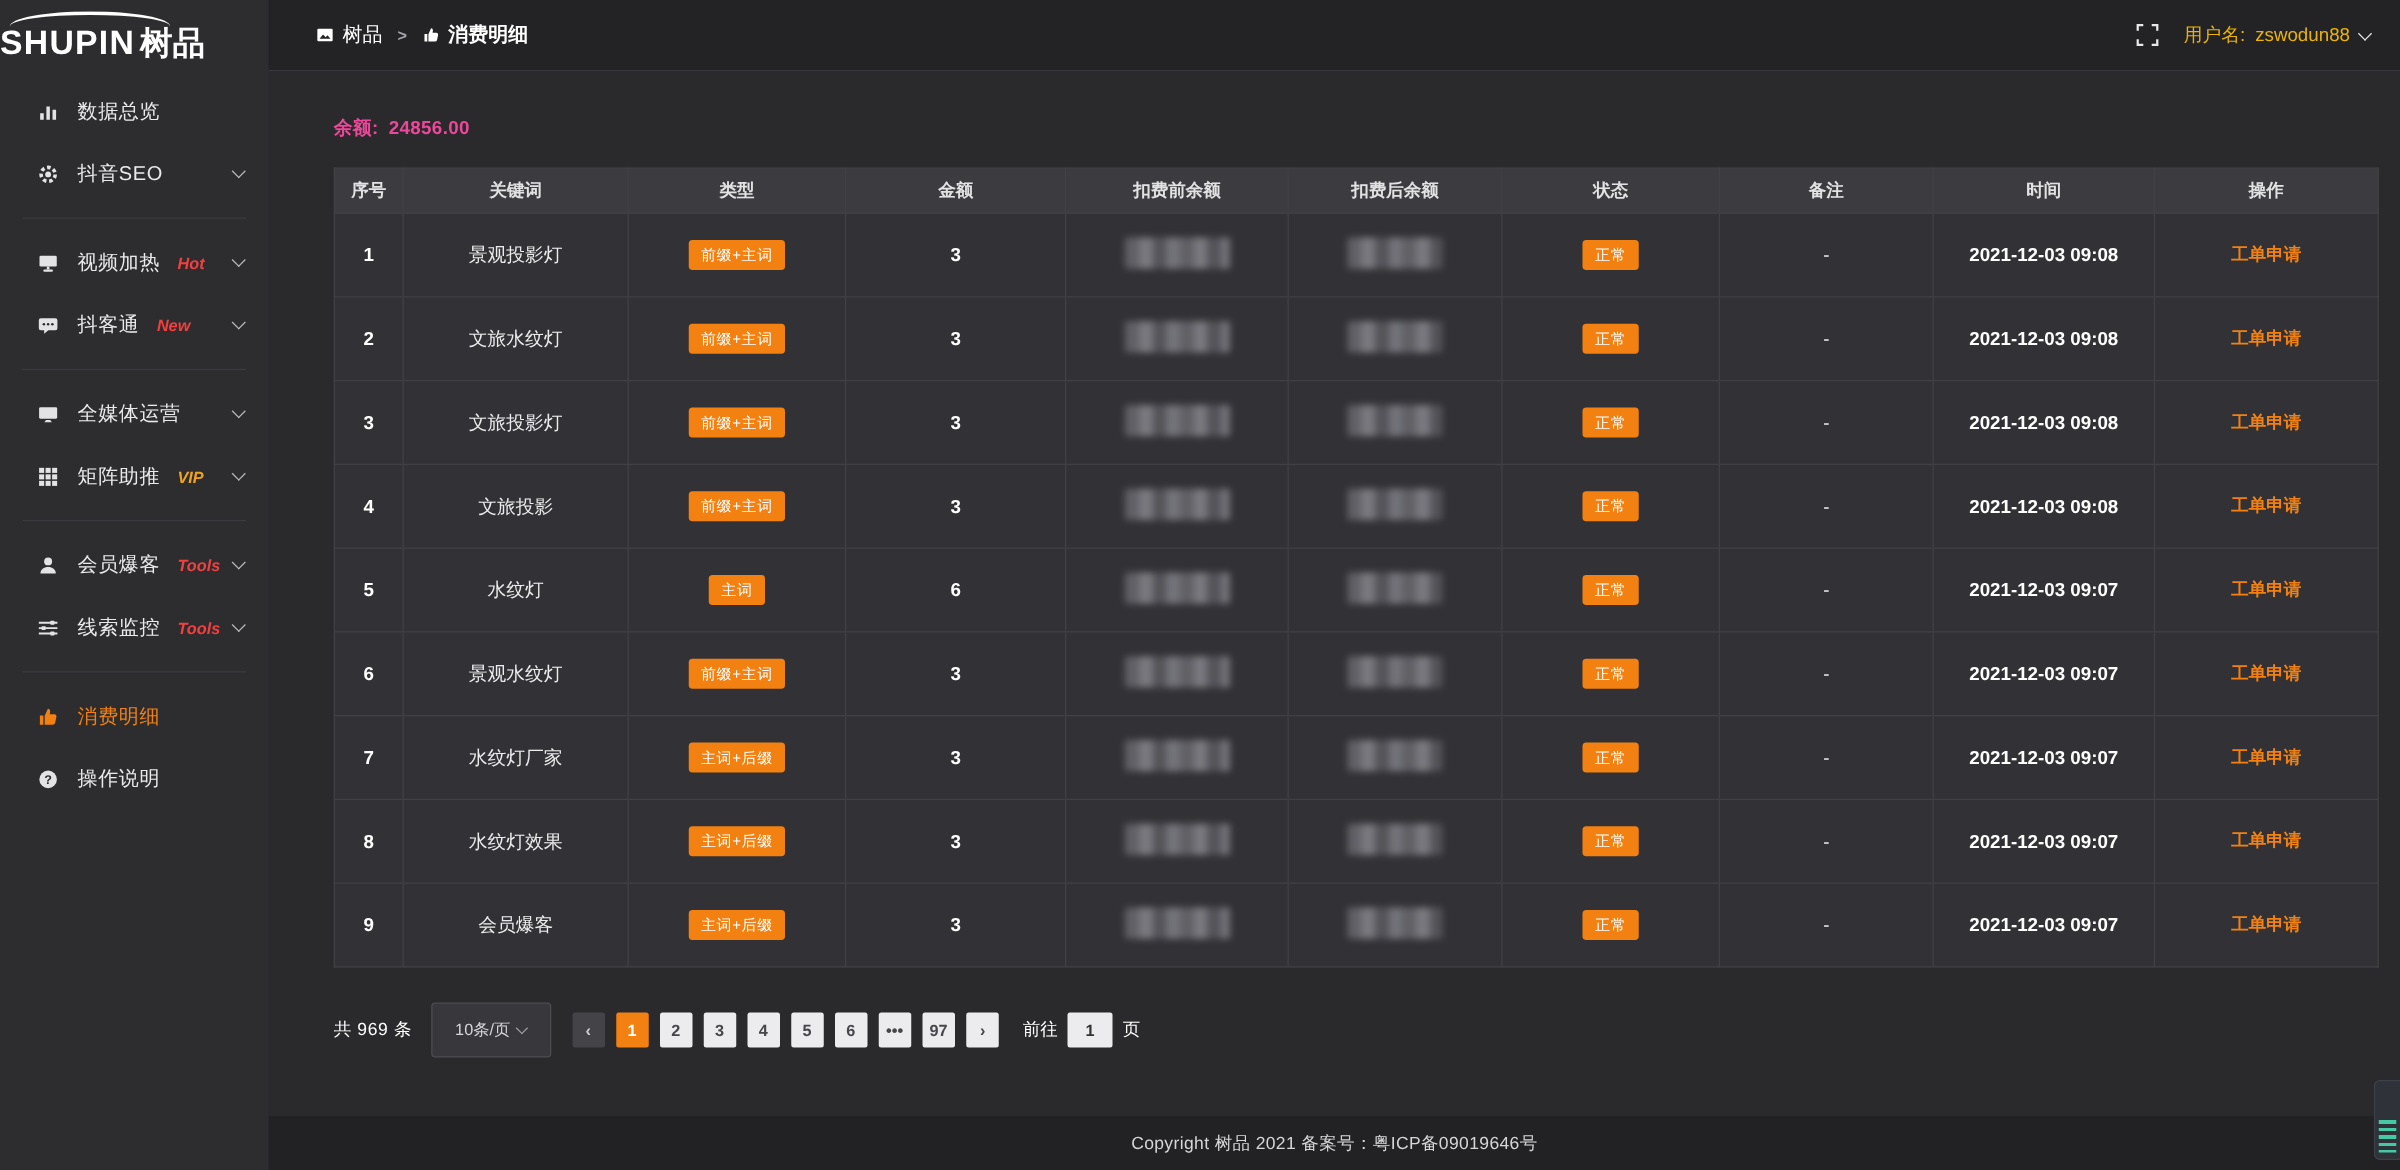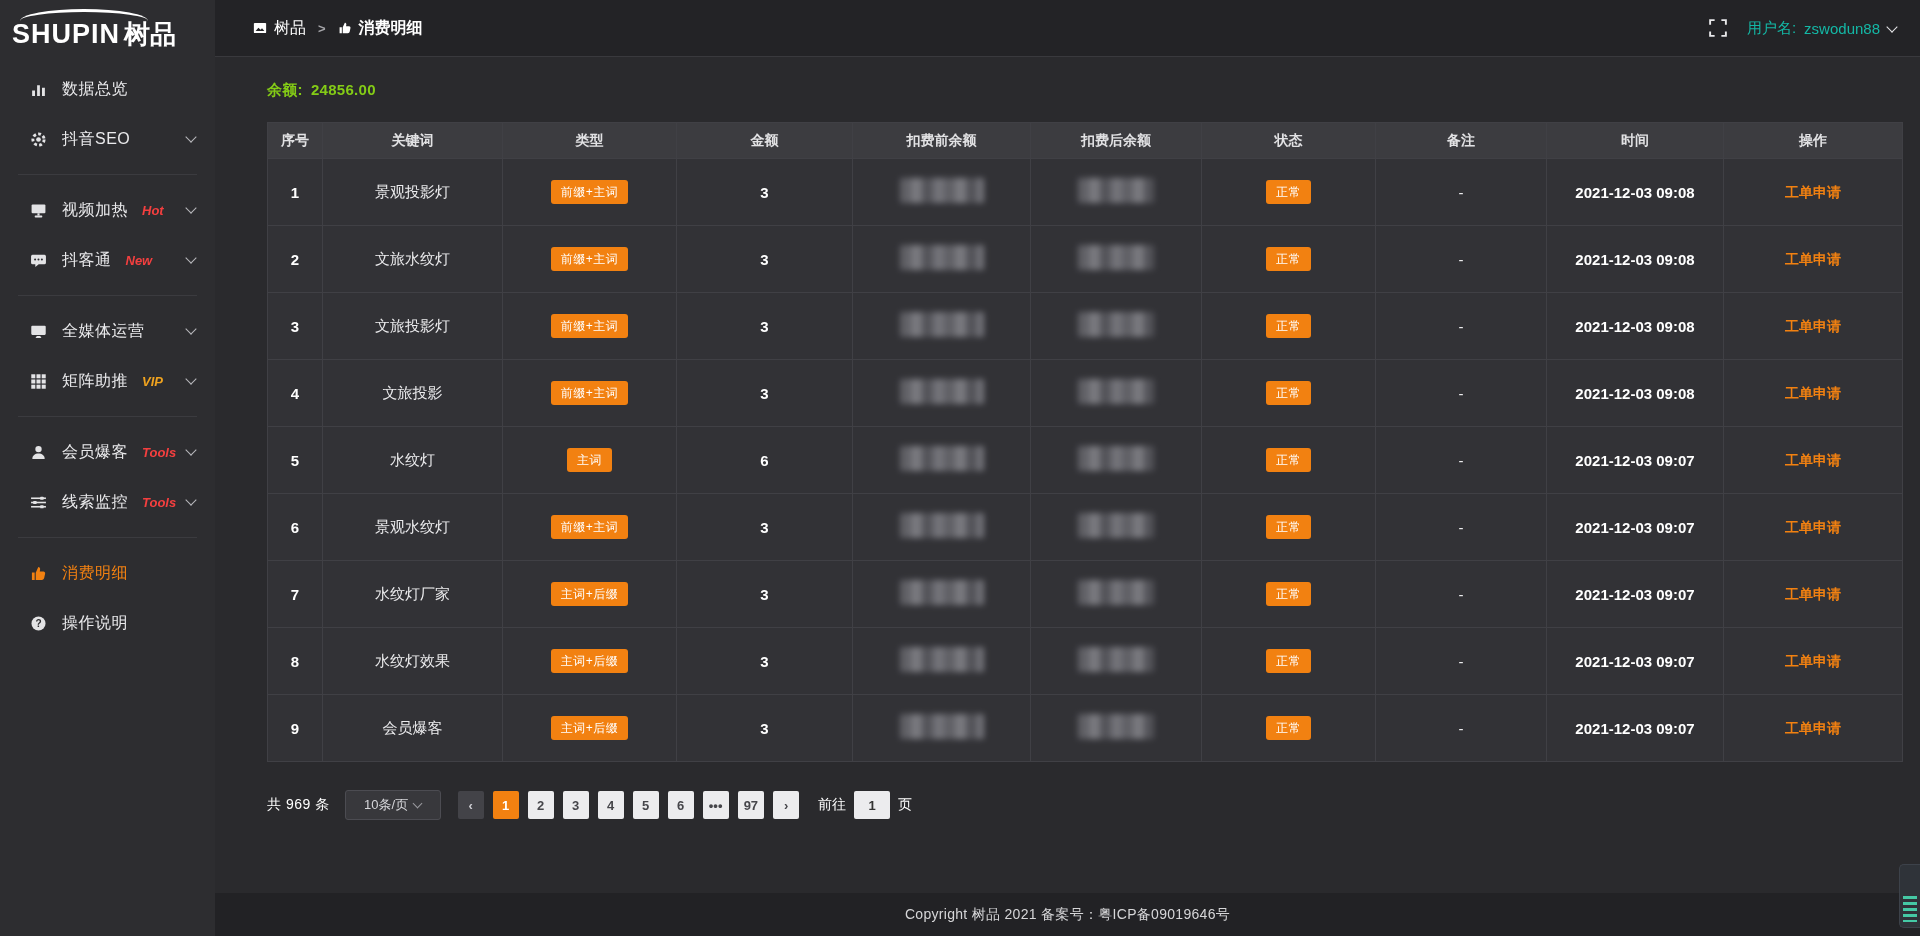--- a/index.html
+++ b/index.html
@@ -3,21 +3,21 @@
 <meta charset="utf-8">
 <style>
   * { margin:0; padding:0; box-sizing:border-box; }
   html,body { width:1920px; height:936px; overflow:hidden; }
   body {
     display:flex; background:#2a2a2d; position:relative;
     font-family:"Liberation Sans", sans-serif; color:#e6e6e8;
   }
   
   .sidebar { width:215px; background:#2d2d30; flex:0 0 215px; display:flex; flex-direction:column; }
-  .logo { height:58px; display:flex; align-items:center; padding-left:12px; }
+  .logo { height:58px; display:flex; align-items:center; }
   .logo-inner { position:relative; padding-top:10px; }
   .logo-arc { position:absolute; top:2px; left:8px; width:128px; height:12px;
     border-top:3px solid #fff; border-radius:50%/100% 100% 0 0; }
   .logo-en { font-size:27px; font-weight:bold; letter-spacing:1px; color:#fff; }
   .logo-cn { font-size:26px; font-weight:bold; color:#fff; margin-left:4px; }
   .nav { flex:1; padding-top:6px; }
   .nav-item { height:50px; display:flex; align-items:center; padding:0 20px 0 30px; cursor:pointer; }
   .nav-item .ic { width:17px; height:17px; flex:0 0 17px; margin-right:15px; }
   .nav-label { font-size:16px; color:#eaeaec; letter-spacing:.5px; }
   .nav-item.active .nav-label { color:#f28111; }
@@ -31,43 +31,43 @@
   
   .right { flex:1; display:flex; flex-direction:column; min-width:0; }
   .topbar { height:57px; background:#232326; border-bottom:1px solid #39393d;
     display:flex; align-items:center; justify-content:space-between; padding:0 24px 0 38px; }
   .crumbs { display:flex; align-items:center; gap:12px; }
   .crumb { display:flex; align-items:center; gap:7px; font-size:16px; color:#fff; cursor:pointer; }
   .crumb.bold { font-weight:bold; }
   .crumb-sep { color:#a5a5a9; font-size:13px; font-weight:bold; }
   .top-right { display:flex; align-items:center; gap:20px; }
   .fullscreen { width:18px; height:18px; cursor:pointer; }
-  .userbox { display:flex; align-items:center; gap:8px; font-size:15px; color:#14b8a6; cursor:pointer; }
+  .userbox { display:flex; align-items:center; gap:8px; font-size:15px; color:#eab308; cursor:pointer; }
   .userbox .chev { border-color:#e6e6e8; margin-top:-2px; }
   
   .content { flex:1; padding:0 18px 0 52px; }
-  .balance { margin:24px 0 22px; font-size:15px; font-weight:bold; color:#84cc16; letter-spacing:.3px; }
+  .balance { margin:36px 0 22px; font-size:15px; font-weight:bold; color:#ec4899; letter-spacing:.3px; }
   .balance .val { margin-left:8px; }
   table { width:100%; border-collapse:collapse; table-layout:fixed; background:#323236; }
   th, td { border:1px solid #404045; text-align:center; vertical-align:middle; }
   th { height:36px; background:#3c3c40; color:#e2e2e4; font-size:14px; font-weight:600; }
   td { height:67px; font-size:15px; color:#ececee; }
   td.num, td.time { font-weight:600; color:#fff; }
   .type-badge, .status-badge { display:inline-block; background:#f28111; color:#fff;
     font-size:12px; line-height:1; padding:6px 10px; border-radius:3px; letter-spacing:.5px; }
   .blur-block { display:inline-block; height:25px; border-radius:2px; opacity:.8;
     background:repeating-linear-gradient(90deg,#6c6c72 0 11px,#8b8b91 11px 22px,#5c5c62 22px 33px,#83838a 33px 44px);
     filter:blur(3px); }
   .blur-a { width:84px; } .blur-b { width:76px; }
   .action-link { color:#f28111; font-size:14px; font-weight:600; cursor:pointer; }
   
   .pagination { display:flex; align-items:center; gap:9px;
     margin-top:28px; font-size:14px; color:#fff; }
   .total { margin-right:6px; letter-spacing:.5px; }
-  .size-select { height:30px; min-width:96px; background:#38383c; border:1px solid #4c4c52; border-radius:3px;
+  .size-select { height:44px; min-width:96px; background:#38383c; border:1px solid #4c4c52; border-radius:3px;
     display:flex; align-items:center; justify-content:center; gap:6px; padding:0 10px;
     color:#d6d6da; font-size:13px; cursor:pointer; margin-right:8px; }
   .size-select .chev { border-color:#9a9a9f; width:7px; height:7px; margin-top:-3px; }
   .page-btn, .nav-btn { min-width:26px; height:28px; border:none; border-radius:2px; padding:0 6px;
     font-family:"Liberation Sans",sans-serif; font-size:13px; font-weight:bold; cursor:pointer; }
   .page-btn { background:#ececee; color:#46464b; }
   .page-btn.active { background:#f28111; color:#fff; }
   .nav-btn.prev { background:#434348; color:#cfcfd4; }
   .nav-btn.next { background:#ececee; color:#46464b; }
   .goto { display:flex; align-items:center; gap:8px; margin-left:10px; }

